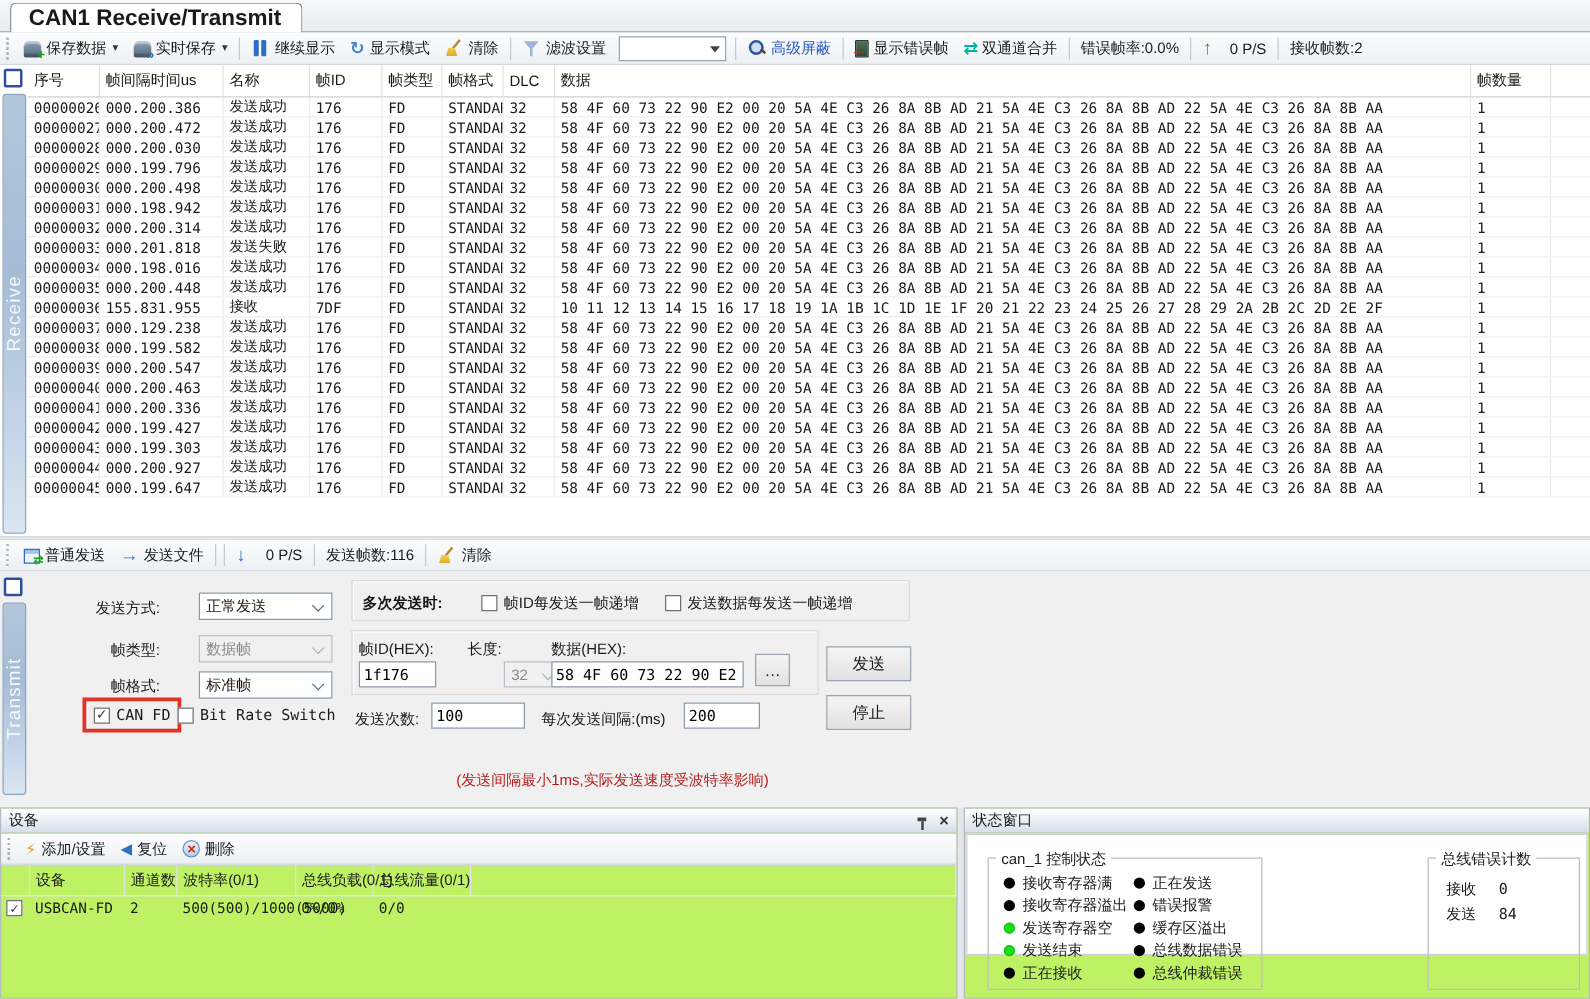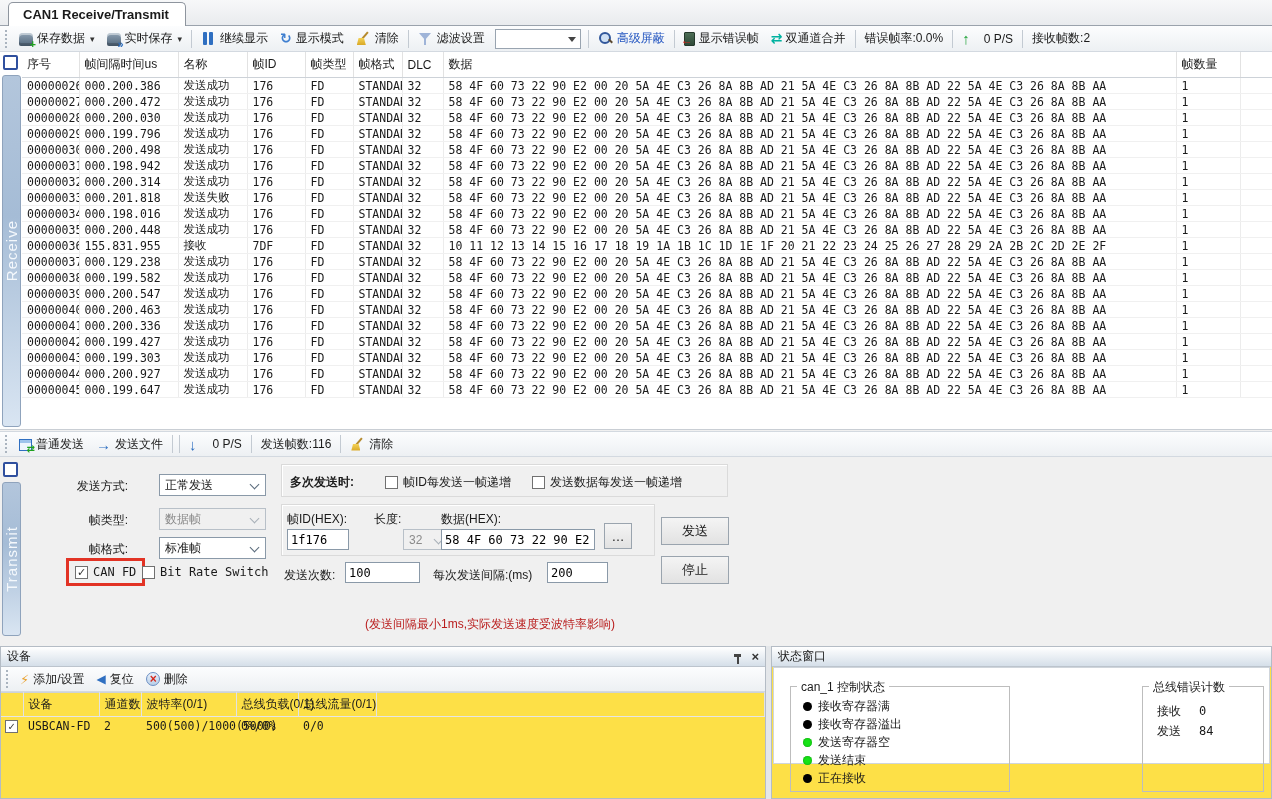--- a/index.html
+++ b/index.html
@@ -2,21 +2,21 @@
 <html><head>
 <meta charset="utf-8">
 <style>
   * { margin:0; padding:0; box-sizing:border-box; }
   html,body { width:1272px; height:799px; overflow:hidden; }
   body { font-family:"Liberation Sans","DejaVu Sans",sans-serif; font-size:12px; color:#1a1a1a; background:#eef1f5; }
   #app { position:relative; width:1272px; height:799px; background:#f0f0f0; }
 
   
   .tabbar { position:absolute; left:0; top:0; width:1272px; height:26px; background:linear-gradient(#f7f8f9,#e9ebee); border-bottom:1px solid #9aa2ac; }
-  .tab { position:absolute; left:8px; top:2px; height:24px; padding:0 16px 0 14px; background:#fff; border:1px solid #8e959e; border-bottom:none; border-radius:5px 5px 0 0; display:flex; align-items:center; font-weight:bold; font-size:13px; }
+  .tab { position:absolute; left:8px; top:2px; height:24px; padding:0 16px 0 14px; background:#fff; border:1px solid #8e959e; border-bottom:none; border-radius:5px 5px 0 0; display:flex; align-items:center; font-weight:bold; font-size:18px; }
 
   
   .tbar { display:flex; align-items:center; background:linear-gradient(#fcfdfe,#edf0f3); border-bottom:1px solid #d3d9e0; padding-left:2px; }
   .tbar1 { position:absolute; left:0; top:26px; width:1272px; height:26px; }
   .grip { width:5px; height:18px; margin:0 4px 0 2px; background-image:repeating-linear-gradient(#aab4bf 0 2px, transparent 2px 4px); background-size:2px 100%; background-repeat:no-repeat; background-position:1px 0; }
   .titem { display:flex; align-items:center; gap:4px; padding:0 6px; height:22px; border-radius:2px; white-space:nowrap; cursor:default; }
   .tsep { width:1px; height:18px; background:#c3cad2; margin:0 3px; }
   .caret { font-size:9px; color:#333; margin-left:1px; }
   .blue-label { color:#2456c0; }
 
@@ -83,21 +83,21 @@
   .grp { position:absolute; border:1px solid #dadada; box-shadow:1px 1px 0 #fff inset; }
   .cb { display:inline-flex; align-items:center; gap:5px; white-space:nowrap; }
   .cbbox { width:13px; height:13px; border:1px solid #707070; background:#fff; display:inline-flex; align-items:center; justify-content:center; font-size:11px; line-height:11px; color:#333; flex:none; }
   .redbox { position:absolute; border:3px solid #e23325; display:flex; align-items:center; padding:0 6px; gap:5px; }
   .mono { font-family:"DejaVu Sans Mono","Liberation Mono",monospace; }
   .btn { position:absolute; background:linear-gradient(#f4f4f4,#e2e2e2); border:1px solid #9aa4ae; display:flex; align-items:center; justify-content:center; font-size:13px; }
   .note { position:absolute; color:#b91c1c;margin-top:28px; }
 
   
   .bottom { position:absolute; left:0; top:646px; width:1272px; height:153px; background:#e4e7ea; }
-  .panel { position:absolute; top:0; height:153px; background:#fde047; border:1px solid #b4bcc5; }
+  .panel { position:absolute; top:0; height:153px; background:#bef264; border:1px solid #b4bcc5; }
   .panel-title { height:20px; background:linear-gradient(#ffffff,#d5dfe9); border-bottom:1px solid #bcc4cd; display:flex; align-items:center; padding:0 6px; font-size:12px; }
   .panel-title .sp { flex:1; }
   .dev-tbar { height:25px; }
   .devtable { width:100%; }
   .devtable th { font-weight:normal; text-align:left; padding:3px 0 3px 5px; border-right:1px solid #e2e2e2; border-top:1px solid #cdd2d8; border-bottom:1px solid #e6e6e6; height:21px; white-space:nowrap; }
   .devtable td { height:19px; padding:0 0 0 5px; white-space:nowrap; font-family:"DejaVu Sans Mono","Liberation Mono",monospace; font-size:11.5px; }
   .status-body { position:relative; height:97px; background:#fff; border:1px solid #cfd5db; margin:0 1px;text-align:right; }
   .sgrp { position:absolute; border:1px solid #bdbdbd; }
   .sgrp .legend { position:absolute; top:-8px; left:6px; background:#fff; padding:0 4px; white-space:nowrap; }
   .sitem { display:flex; align-items:center; gap:6px; height:18px; white-space:nowrap; }
@@ -670,20 +670,47 @@
               <div class="sitem">
                 <span class="led on"></span>
                 <span>发送结束</span>
               </div>
 
               <div class="sitem">
                 <span class="led"></span>
                 <span>正在接收</span>
               </div>
             </div>
+          <div style="position:absolute;left:116px;top:10px">
+
+              <div class="sitem">
+                <span class="led"></span>
+                <span>正在发送</span>
+              </div>
+
+              <div class="sitem">
+                <span class="led"></span>
+                <span>错误报警</span>
+              </div>
+
+              <div class="sitem">
+                <span class="led"></span>
+                <span>缓存区溢出</span>
+              </div>
+
+              <div class="sitem">
+                <span class="led"></span>
+                <span>总线数据错误</span>
+              </div>
+
+              <div class="sitem">
+                <span class="led"></span>
+                <span>总线仲裁错误</span>
+              </div>
+            </div>
         </div>
 
 
         <div class="sgrp" style="left:368px;top:18px;width:122px;height:106px">
           <span class="legend">总线错误计数</span>
           <div style="position:absolute;left:0;top:14px;width:100%">
             <div class="errline">
               <span>接收</span>
               <span class="mono">0</span>
             </div>

